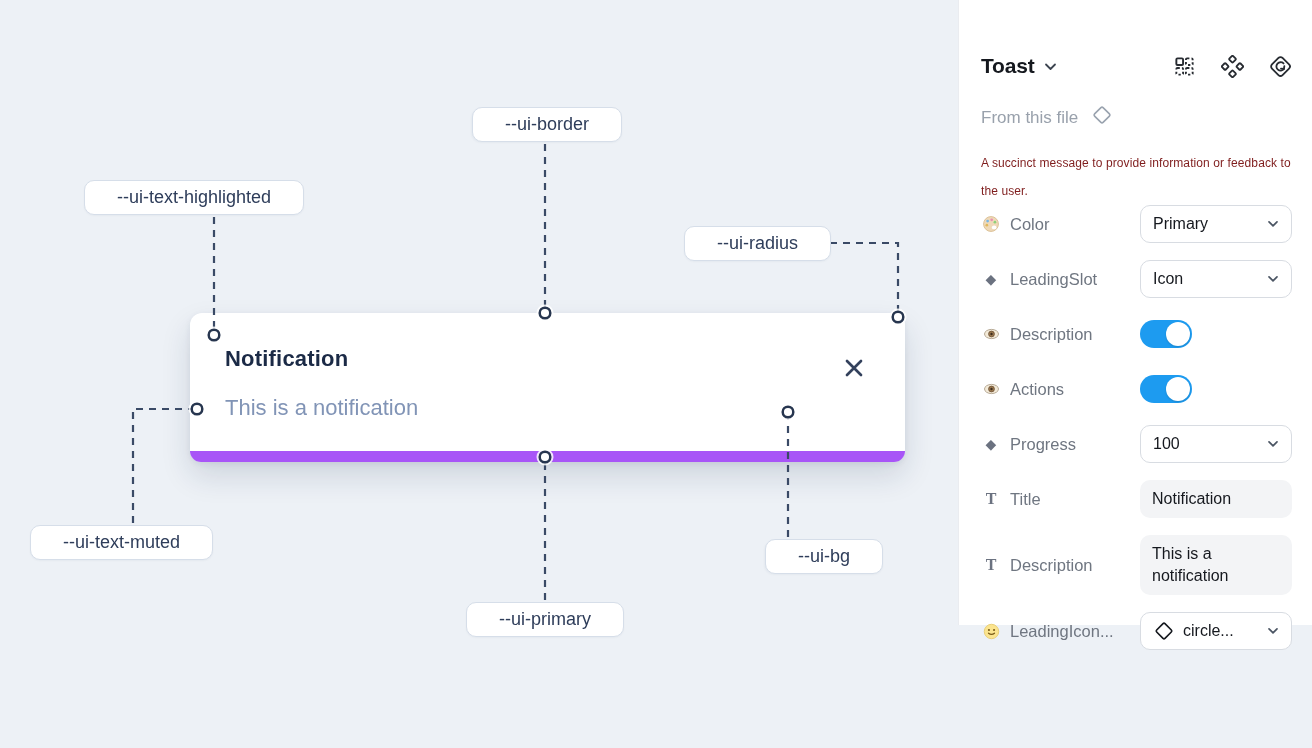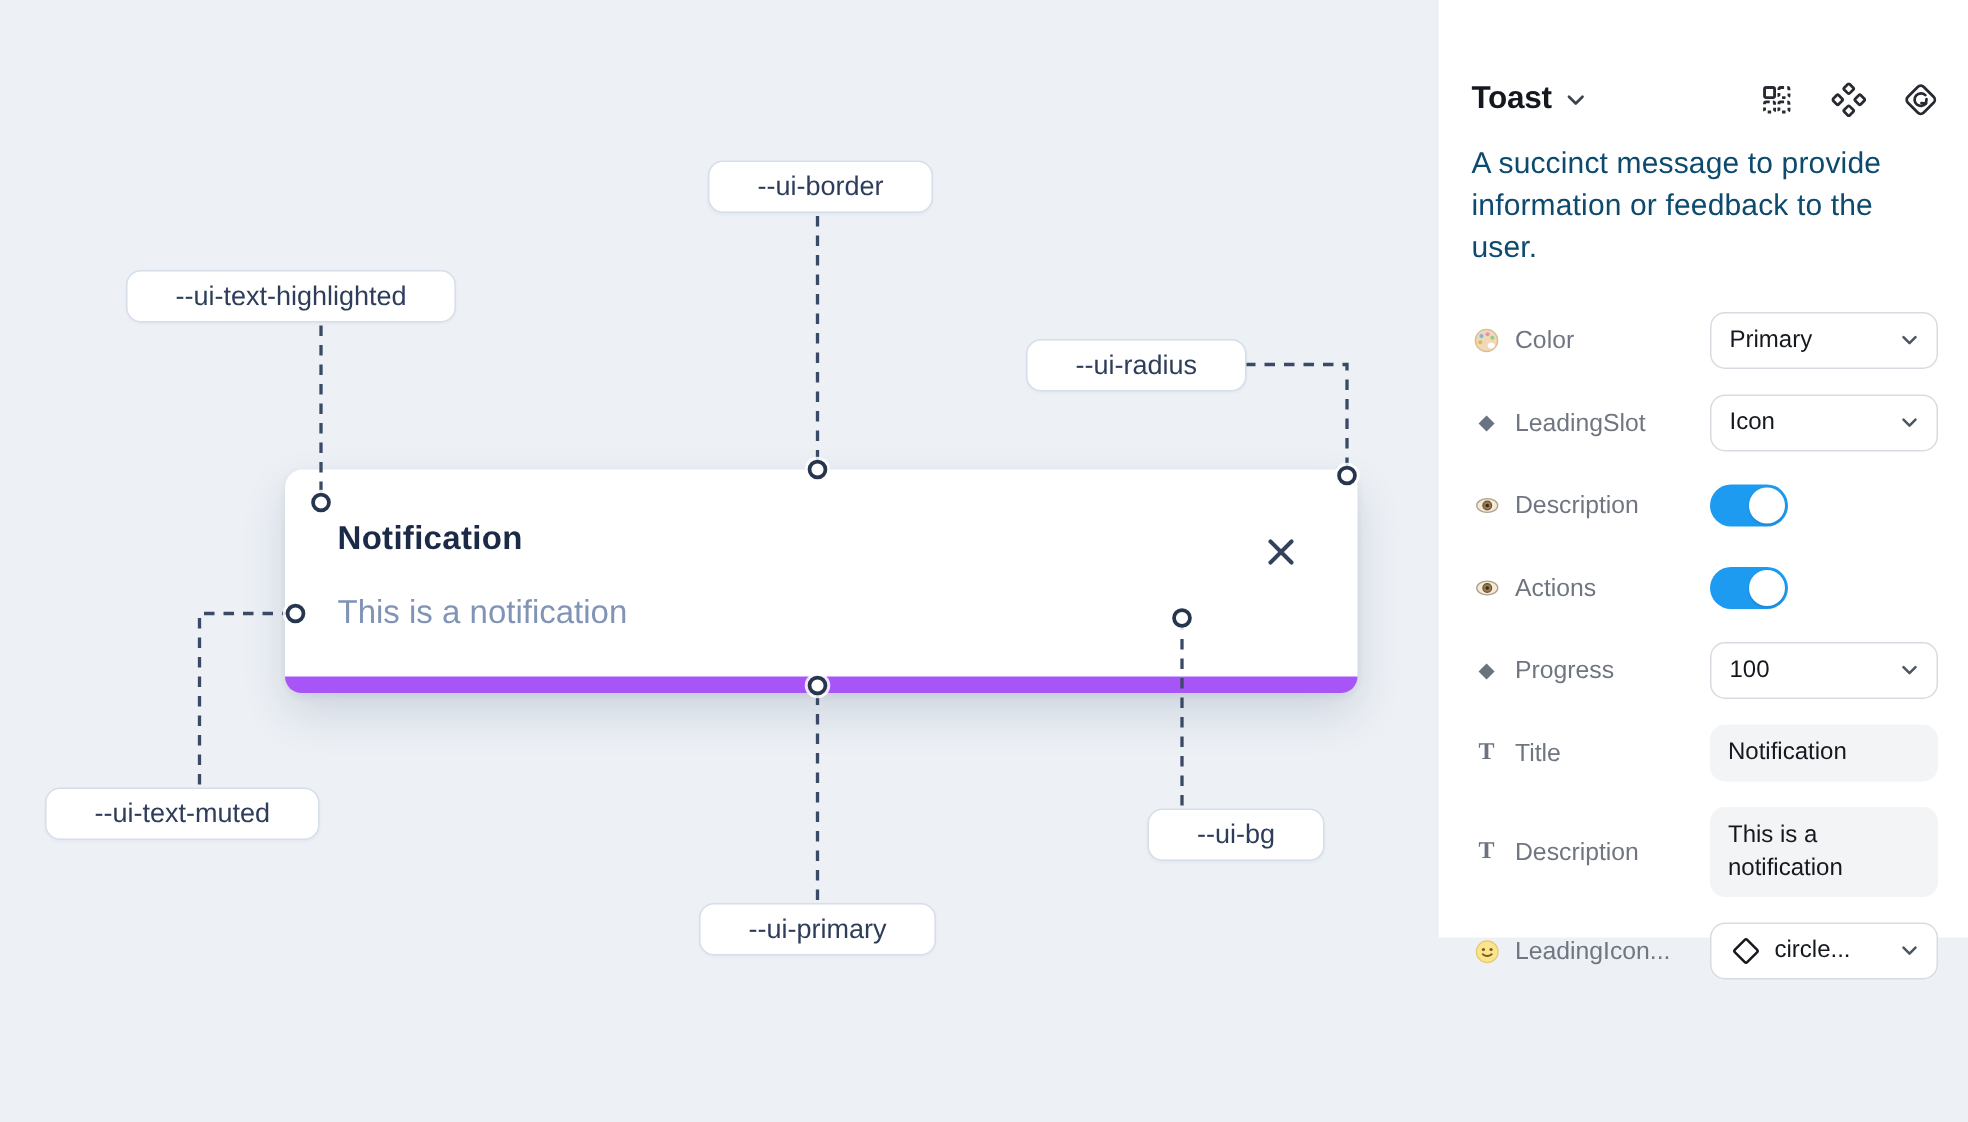--- a/index.html
+++ b/index.html
@@ -37,22 +37,22 @@
   .panel { width:354px; height:625px; background:#ffffff; border-left:1px solid #eaecf0;
            padding:54px 20px 0 22px; flex:none; }
   .panel-header { display:flex; align-items:center; }
   .panel-title { font-size:21px; font-weight:700; color:#15181e; letter-spacing:-.2px; }
   .panel-title-chev { margin-left:10px; display:flex; }
   .header-icons { margin-left:auto; display:flex; gap:25px; align-items:center; }
   .hicon { width:23px; height:23px; display:flex; cursor:pointer; }
 
   .src-row { margin-top:25px; display:flex; align-items:center; gap:12px;
              font-size:17px; color:#99a1ac; }
-  .panel-desc { margin-top:17px; margin-bottom:29px; font-size:20px; line-height:28px;
-                color:#0c4a6e; letter-spacing:.1px; }
+  .panel-desc { margin-top:17px; font-size:12px; line-height:28px;
+                color:#7f1d1d; letter-spacing:.1px; }
 
   .prop-row { display:flex; align-items:center; justify-content:space-between;
               min-height:38px; margin-bottom:17px; }
   .prop-label { display:flex; align-items:center; gap:9px; font-size:16.5px; color:#6f7681; }
   .icon-cell { width:20px; display:flex; justify-content:center; align-items:center; }
   .glyph-diamond { font-family:"DejaVu Sans",sans-serif; font-size:14px; color:#6b7280; }
   .glyph-T { font-family:"Liberation Serif","DejaVu Serif",serif; font-weight:700;
              font-size:16px; color:#6b7280; }
   .ctrl { width:152px; display:flex; }
 
@@ -162,20 +162,28 @@
         <span class="hicon">
           <svg viewBox="0 0 24 24" fill="none" stroke="#272b31" stroke-width="1.9">
             <rect x="4.2" y="4.2" width="15.6" height="15.6" rx="3" transform="rotate(45 12 12)"></rect>
             <path d="M15.6 14.6 A4.4 4.4 0 1 1 15.2 8.8" stroke-linecap="round"></path>
             <path d="M15.6 14.6 l-3.1 -0.3 M15.6 14.6 l0.4 -3" stroke-linecap="round"></path>
           </svg>
         </span>
       </span>
     </div>
 
+    <div class="src-row">
+      <span>From this file</span>
+      <span>
+        <svg width="24" height="24" viewBox="0 0 24 24">
+            <rect x="6" y="6" width="12" height="12" rx="1.5" transform="rotate(45 12 12)" fill="none" stroke="#9aa3af" stroke-width="1.6"></rect>
+          </svg>
+      </span>
+    </div>
 
     <p class="panel-desc">A succinct message to provide information or feedback to the user.</p>
 
     <div class="prop-row">
       <span class="prop-label">
         <span class="icon-cell">
           <svg width="18" height="18" viewBox="0 0 16 16">
               <circle cx="8" cy="8" r="6.6" fill="#efd9b8" stroke="#d9bd92" stroke-width="0.8"></circle>
               <ellipse cx="10.8" cy="11" rx="2.1" ry="1.7" fill="#fff"></ellipse>
               <circle cx="5" cy="5.4" r="1.2" fill="#76b7e8"></circle>

